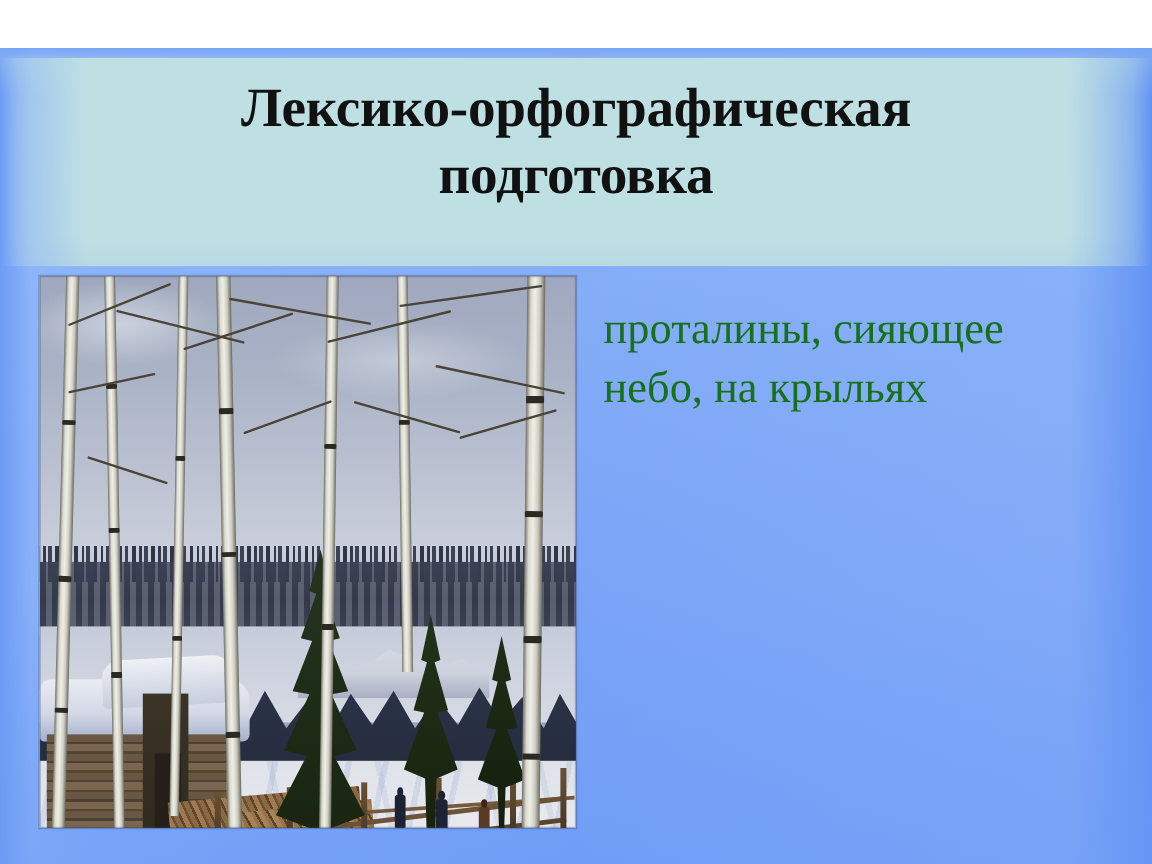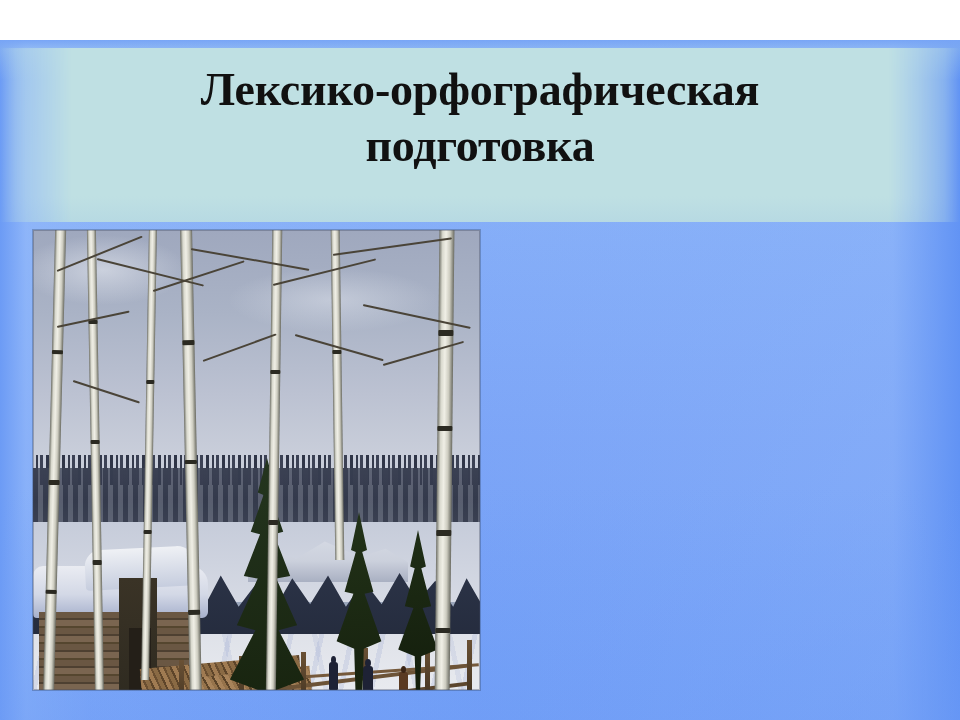--- a/index.html
+++ b/index.html
@@ -286,15 +286,17 @@
     <div class="lay branch" style="left:330px;top:74px;width:110px;height:2px;transform:rotate(12deg);"></div>
     <div class="lay branch" style="left:350px;top:134px;width:84px;height:2px;transform:rotate(-16deg);"></div>
     <div class="lay branch" style="left:40px;top:150px;width:70px;height:2px;transform:rotate(18deg);"></div>
     <div class="lay branch" style="left:170px;top:130px;width:78px;height:2px;transform:rotate(-20deg);"></div>
 
     <div class="lay" id="signature"></div>
     <div class="lay" id="frame-line"></div>
   </div>
 
   <div id="body-text">
+    <span class="ln">проталины, сияющее</span>
+    <span class="ln">небо, на крыльях</span>
   </div>
 
 </div>
 
 </body></html>

